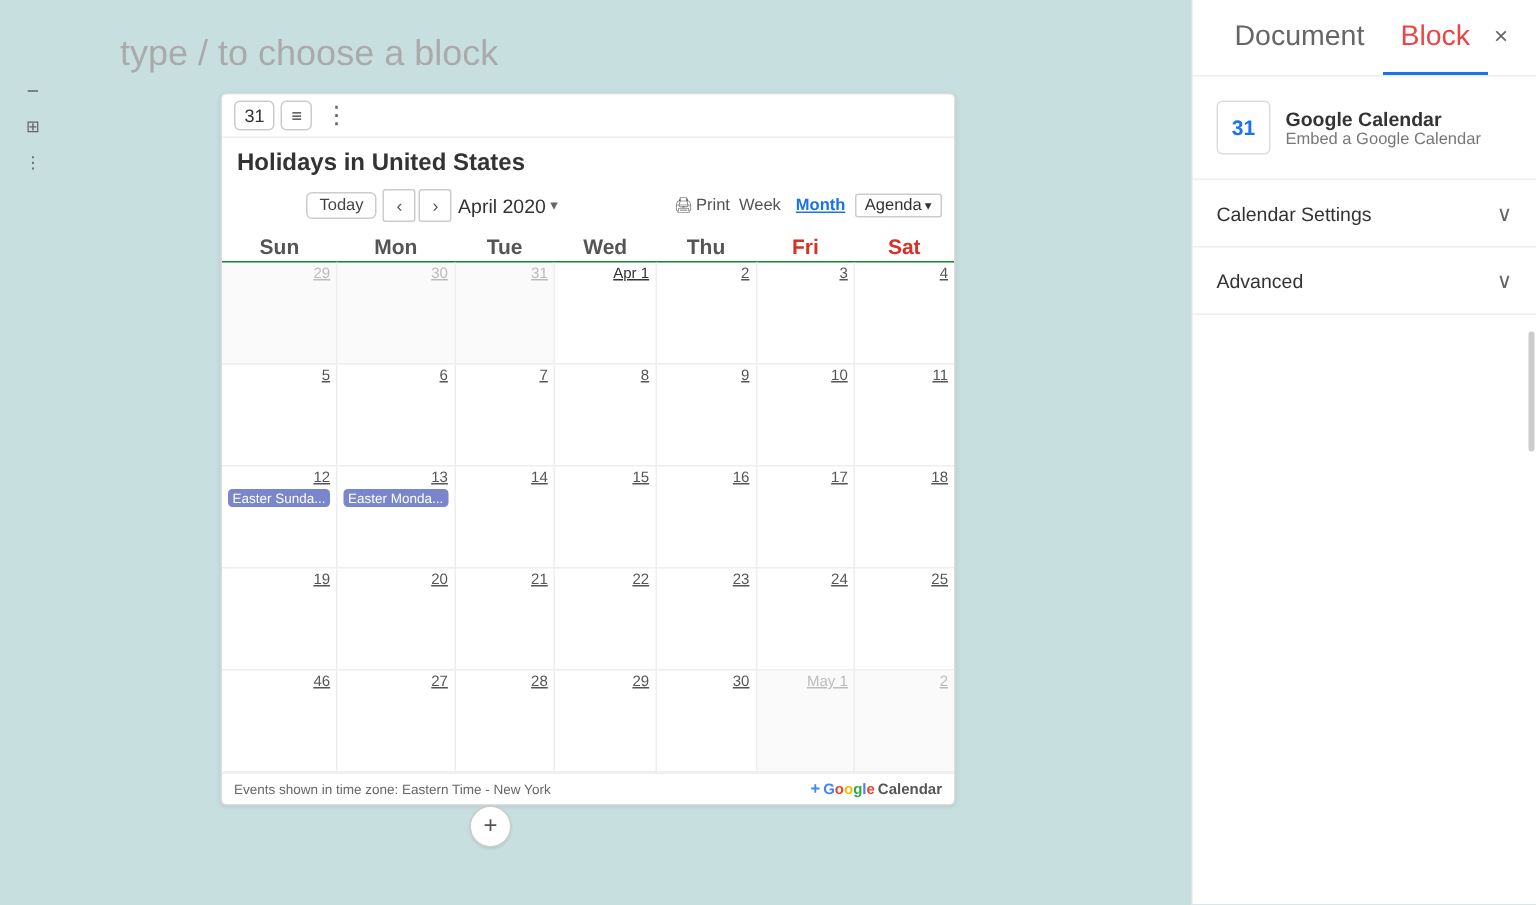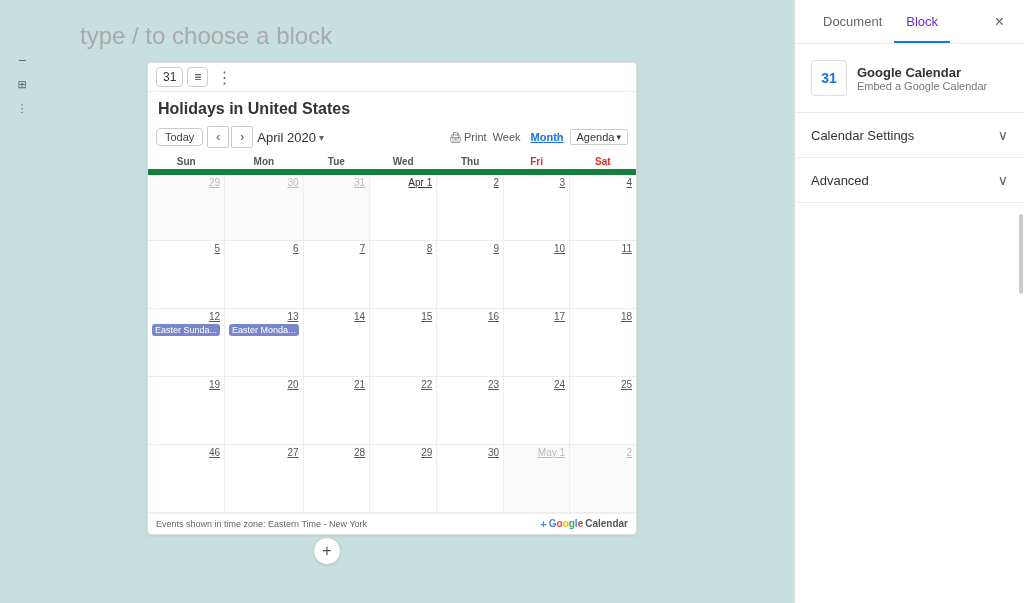--- a/index.html
+++ b/index.html
@@ -110,20 +110,21 @@
       flex: 1;
     }
     .gcal-today-btn {
       border: 1px solid #ccc;
       background: white;
       border-radius: 4px;
       padding: 2px 8px;
       cursor: pointer;
       font-size: 11px;
       color: #444;
+      margin-left: 48px;
     }
     .gcal-nav {
       display: flex;
       align-items: center;
       gap: 2px;
     }
     .gcal-nav-btn {
       border: 1px solid #ccc;
       background: white;
       border-radius: 2px;
@@ -185,26 +186,26 @@
       align-items: center;
       gap: 2px;
     }
 
     
     .cal-grid {
       width: 100%;
       border-collapse: collapse;
     }
     .cal-grid th {
-      font-size: 10px;
+      font-size: 14px;
       font-weight: 600;
       color: #555;
       text-align: center;
       padding: 4px 14px 2px;
-      border-bottom: 6px solid #15803d;
+      border-bottom: 1px solid #15803d;
       width: calc(100% / 7);
     }
     .cal-grid th.fri, .cal-grid th.sat {
       color: #d93025;
     }
     .cal-grid td {
       vertical-align: top;
       border-right: 1px solid #eee;
       border-bottom: 1px solid #eee;
       height: 68px;
@@ -302,27 +303,27 @@
 
     .panel-header {
       display: flex;
       align-items: center;
       border-bottom: 1px solid #eee;
       padding: 0 16px;
       gap: 0;
     }
     .panel-tab {
       padding: 14px 12px 12px;
-      font-size: 13px;
+      font-size: 19px;
       color: #666;
       cursor: pointer;
       border-bottom: 2px solid transparent;
     }
     .panel-tab.active {
-      color: #6d28d9;
+      color: #ef4444;
       border-bottom: 2px solid #1a73e8;
     }
     .panel-close {
       margin-left: auto;
       background: none;
       border: none;
       cursor: pointer;
       font-size: 16px;
       color: #666;
       padding: 4px;

